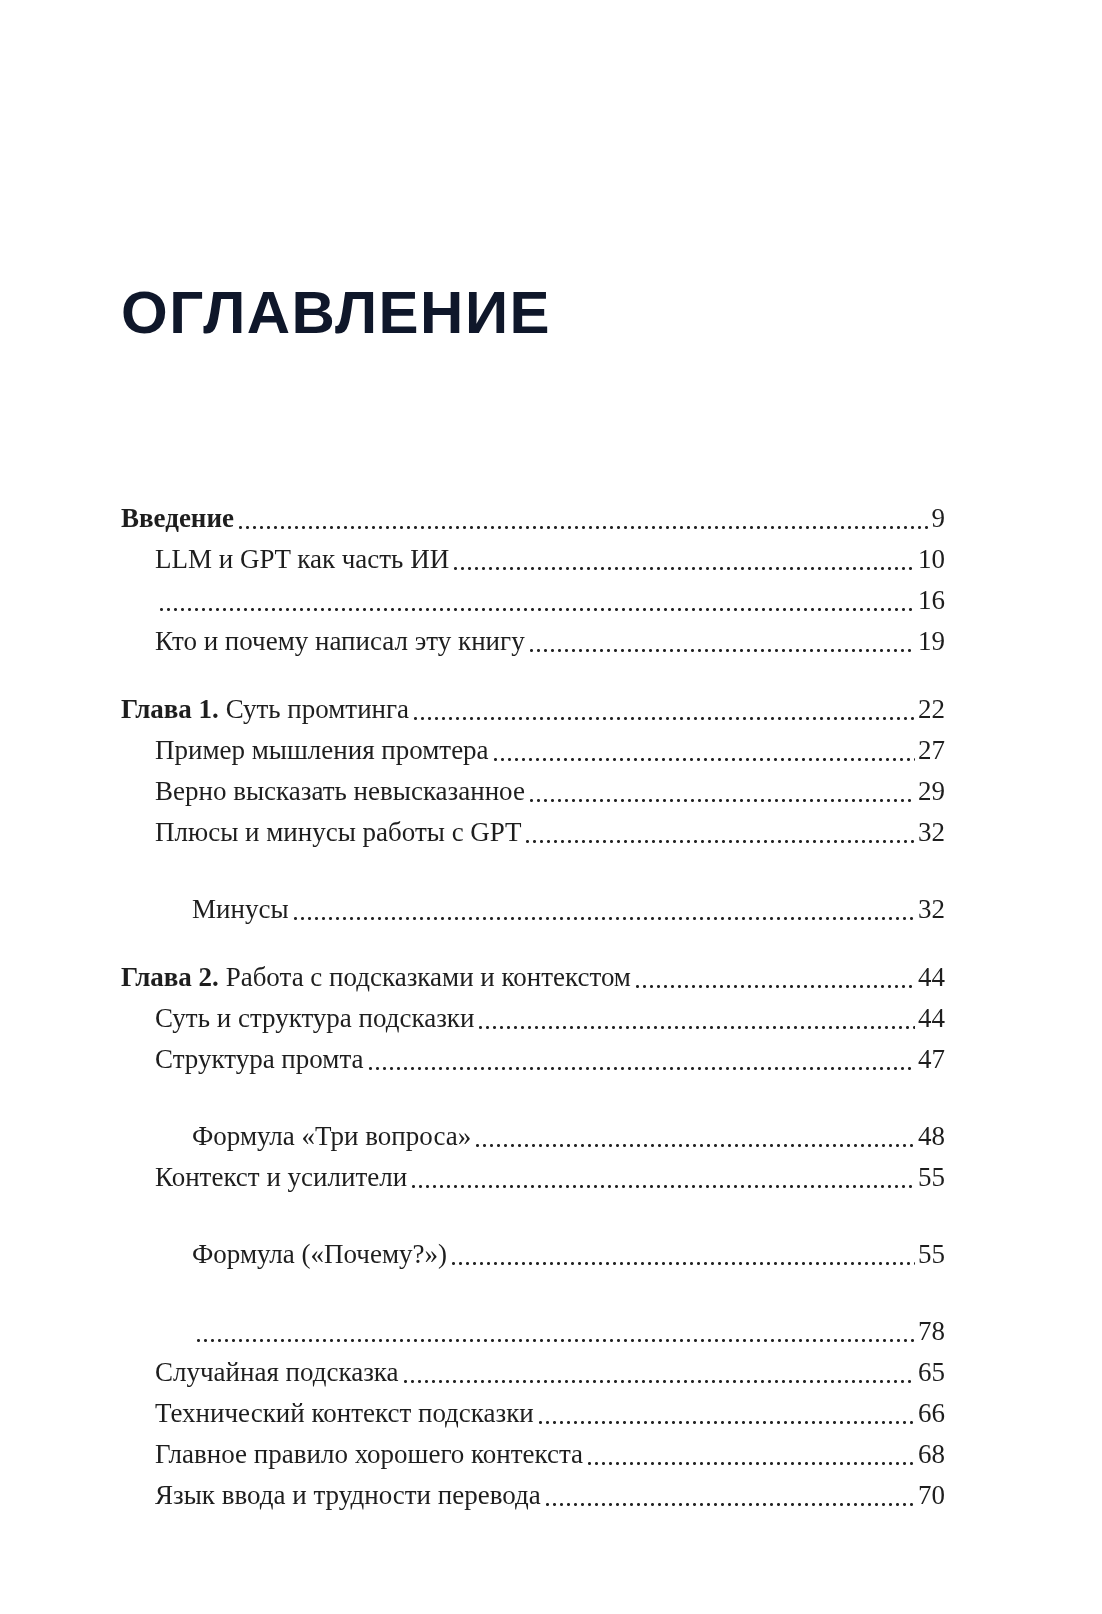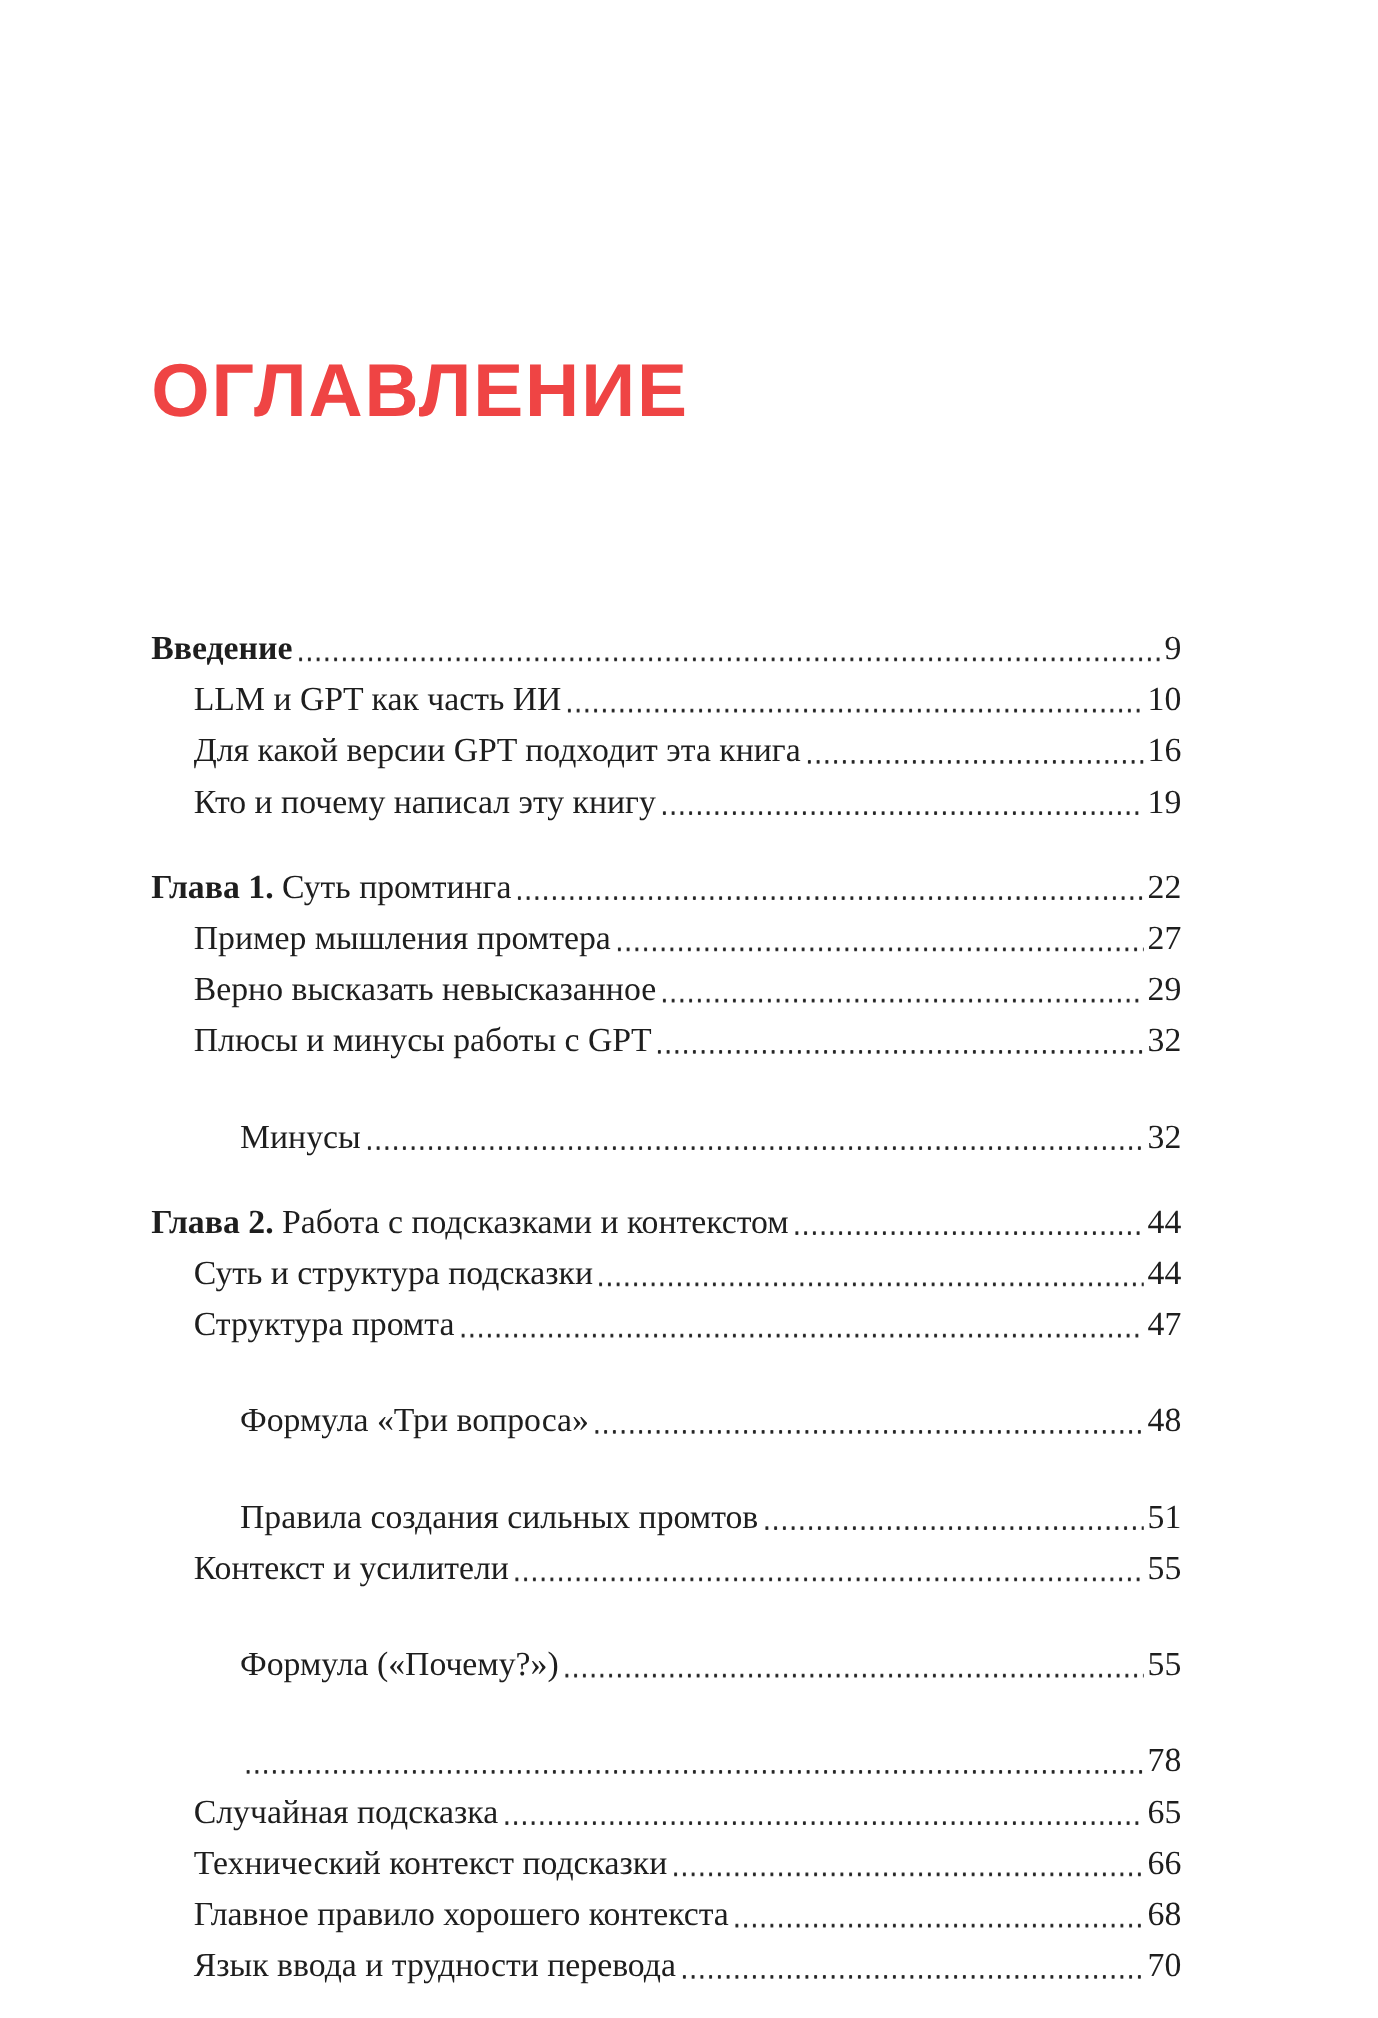--- a/index.html
+++ b/index.html
@@ -17,21 +17,21 @@
     inset: 0;
     padding: 283px 157px 0 121px;
     background: #ffffff;
   }
   .title {
     font-family: "Liberation Sans", sans-serif;
     font-weight: bold;
     font-size: 60px;
     line-height: 60px;
     letter-spacing: 1.5px;
-    color: #ef4444;
+    color: #0f172a;
     margin-bottom: 155px;
     white-space: nowrap;
   }
   .toc-section + .toc-section { margin-top: 27px; }
   .toc-row {
     display: flex;
     align-items: center;
     height: 41px;
     line-height: 41px;
     font-size: 27px;
@@ -64,21 +64,20 @@
     <span class="entry-label"><span class="entry-bold">Введение</span><span class="entry-text"></span></span>
     <span class="dots"></span>
     <span class="page-num">9</span>
   </div>
         <div class="toc-row indent-1">
     <span class="entry-label"><span class="entry-bold"></span><span class="entry-text">LLM и GPT как часть ИИ</span></span>
     <span class="dots"></span>
     <span class="page-num">10</span>
   </div>
         <div class="toc-row indent-1">
-    <span class="entry-label"><span class="entry-bold"></span><span class="entry-text">Для какой версии GPT подходит эта книга</span></span>
     <span class="dots"></span>
     <span class="page-num">16</span>
   </div>
         <div class="toc-row indent-1">
     <span class="entry-label"><span class="entry-bold"></span><span class="entry-text">Кто и почему написал эту книгу</span></span>
     <span class="dots"></span>
     <span class="page-num">19</span>
   </div>
       </div>
       <div class="toc-section">
@@ -122,25 +121,20 @@
         <div class="toc-row indent-1">
     <span class="entry-label"><span class="entry-bold"></span><span class="entry-text">Структура промта</span></span>
     <span class="dots"></span>
     <span class="page-num">47</span>
   </div>
         <div class="toc-row indent-2">
     <span class="entry-label"><span class="entry-bold"></span><span class="entry-text">Формула «Три вопроса»</span></span>
     <span class="dots"></span>
     <span class="page-num">48</span>
   </div>
-        <div class="toc-row indent-2">
-    <span class="entry-label"><span class="entry-bold"></span><span class="entry-text">Правила создания сильных промтов</span></span>
-    <span class="dots"></span>
-    <span class="page-num">51</span>
-  </div>
         <div class="toc-row indent-1">
     <span class="entry-label"><span class="entry-bold"></span><span class="entry-text">Контекст и усилители</span></span>
     <span class="dots"></span>
     <span class="page-num">55</span>
   </div>
         <div class="toc-row indent-2">
     <span class="entry-label"><span class="entry-bold"></span><span class="entry-text">Формула («Почему?»)</span></span>
     <span class="dots"></span>
     <span class="page-num">55</span>
   </div>

